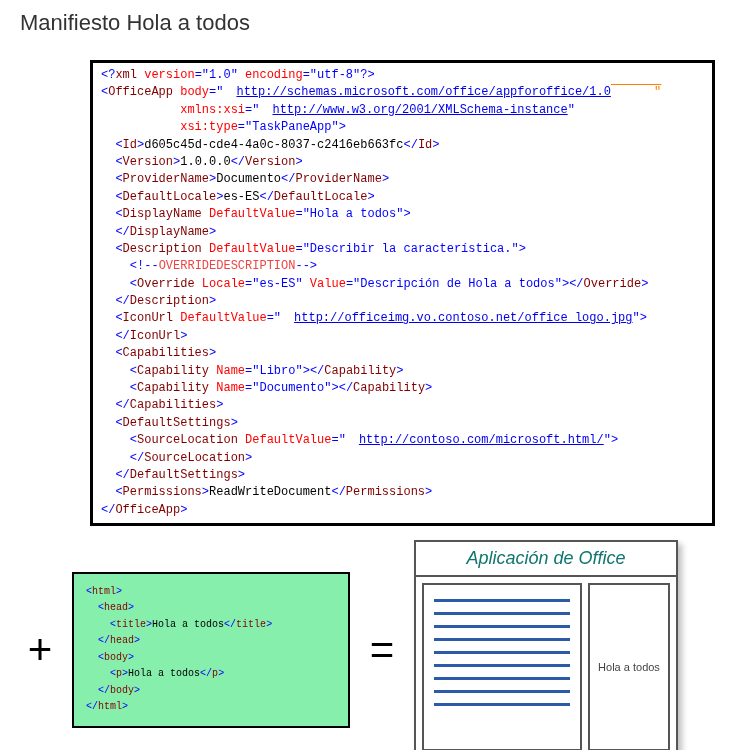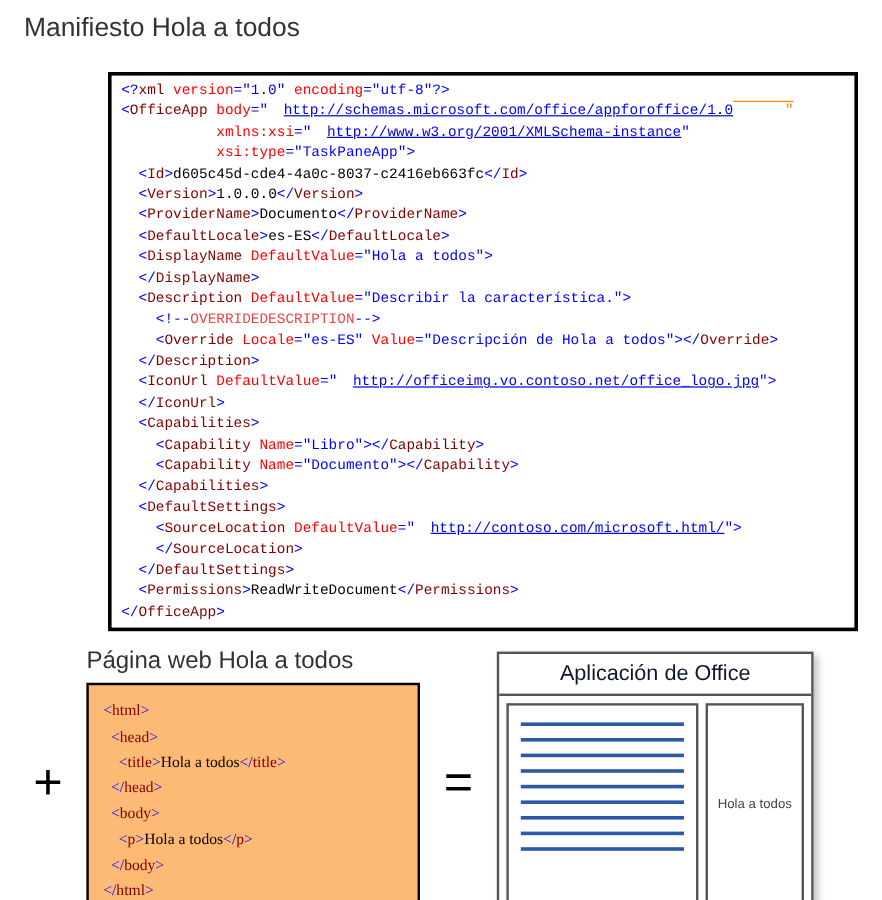--- a/index.html
+++ b/index.html
@@ -24,26 +24,26 @@
     line-height: 1.45;
     white-space: pre;
     overflow: hidden;
     margin-left: 70px;
     margin-bottom: 14px;
     background: #fff;
   }
   .html-box {
     border: 2px solid #000;
     padding: 10px 12px;
-    font-family: Liberation Serif, serif;
-    font-size: 13px;
+    font-family: Liberation Mono, monospace;
+    font-size: 10px;
     line-height: 1.65;
     white-space: pre;
     width: 250px;
-    background: #fdba74;
+    background: #86efac;
   }
   .row {
     display: flex;
     align-items: center;
     gap: 12px;
     margin-top: 8px;
   }
   .plus, .equals {
     font-size: 42px;
     font-weight: 300;
@@ -56,21 +56,22 @@
     border: 2px solid #555;
     background: #fff;
     box-shadow: 4px 4px 6px rgba(0,0,0,0.25);
   }
   .app-mock-title {
     text-align: center;
     font-size: 18px;
     font-weight: 400;
     padding: 6px 4px;
     border-bottom: 2px solid #555;
-    color: #0f172a;
+    color: #0f766e;
+    font-style: italic;
   }
   .app-mock-body {
     display: flex;
     height: 180px;
   }
   .doc-area {
     flex: 1;
     border: 2px solid #555;
     margin: 6px;
     padding: 14px 10px;
@@ -148,21 +149,20 @@
 <span>    </span><span class="t-blue">&lt;</span><span class="t-brown">SourceLocation</span><span class="t-red"> DefaultValue</span><span class="t-blue">=</span><span class="t-blue">"</span><span class="t-link">http://contoso.com/microsoft.html/</span><span class="t-blue">"</span><span class="t-blue">&gt;</span>
 <span>    </span><span class="t-blue">&lt;</span><span class="t-blue">/</span><span class="t-brown">SourceLocation</span><span class="t-blue">&gt;</span>
 <span>  </span><span class="t-blue">&lt;</span><span class="t-blue">/</span><span class="t-brown">DefaultSettings</span><span class="t-blue">&gt;</span>
 <span>  </span><span class="t-blue">&lt;</span><span class="t-brown">Permissions</span><span class="t-blue">&gt;</span><span class="t-black">ReadWriteDocument</span><span class="t-blue">&lt;</span><span class="t-blue">/</span><span class="t-brown">Permissions</span><span class="t-blue">&gt;</span>
 <span class="t-blue">&lt;</span><span class="t-blue">/</span><span class="t-brown">OfficeApp</span><span class="t-blue">&gt;</span></div>
 
 <div class="row">
   <div class="plus">+</div>
 
   <div class="html-col">
-    <div class="html-title">Página web Hola a todos</div>
     <div class="html-box"><span class="t-blue">&lt;</span><span class="t-brown">html</span><span class="t-blue">&gt;</span>
 <span>  </span><span class="t-blue">&lt;</span><span class="t-brown">head</span><span class="t-blue">&gt;</span>
 <span>    </span><span class="t-blue">&lt;</span><span class="t-brown">title</span><span class="t-blue">&gt;</span><span class="t-black">Hola a todos</span><span class="t-blue">&lt;</span><span class="t-blue">/</span><span class="t-brown">title</span><span class="t-blue">&gt;</span>
 <span>  </span><span class="t-blue">&lt;</span><span class="t-blue">/</span><span class="t-brown">head</span><span class="t-blue">&gt;</span>
 <span>  </span><span class="t-blue">&lt;</span><span class="t-brown">body</span><span class="t-blue">&gt;</span>
 <span>    </span><span class="t-blue">&lt;</span><span class="t-brown">p</span><span class="t-blue">&gt;</span><span class="t-black">Hola a todos</span><span class="t-blue">&lt;</span><span class="t-blue">/</span><span class="t-brown">p</span><span class="t-blue">&gt;</span>
 <span>  </span><span class="t-blue">&lt;</span><span class="t-blue">/</span><span class="t-brown">body</span><span class="t-blue">&gt;</span>
 <span class="t-blue">&lt;</span><span class="t-blue">/</span><span class="t-brown">html</span><span class="t-blue">&gt;</span></div>
   </div>
 

